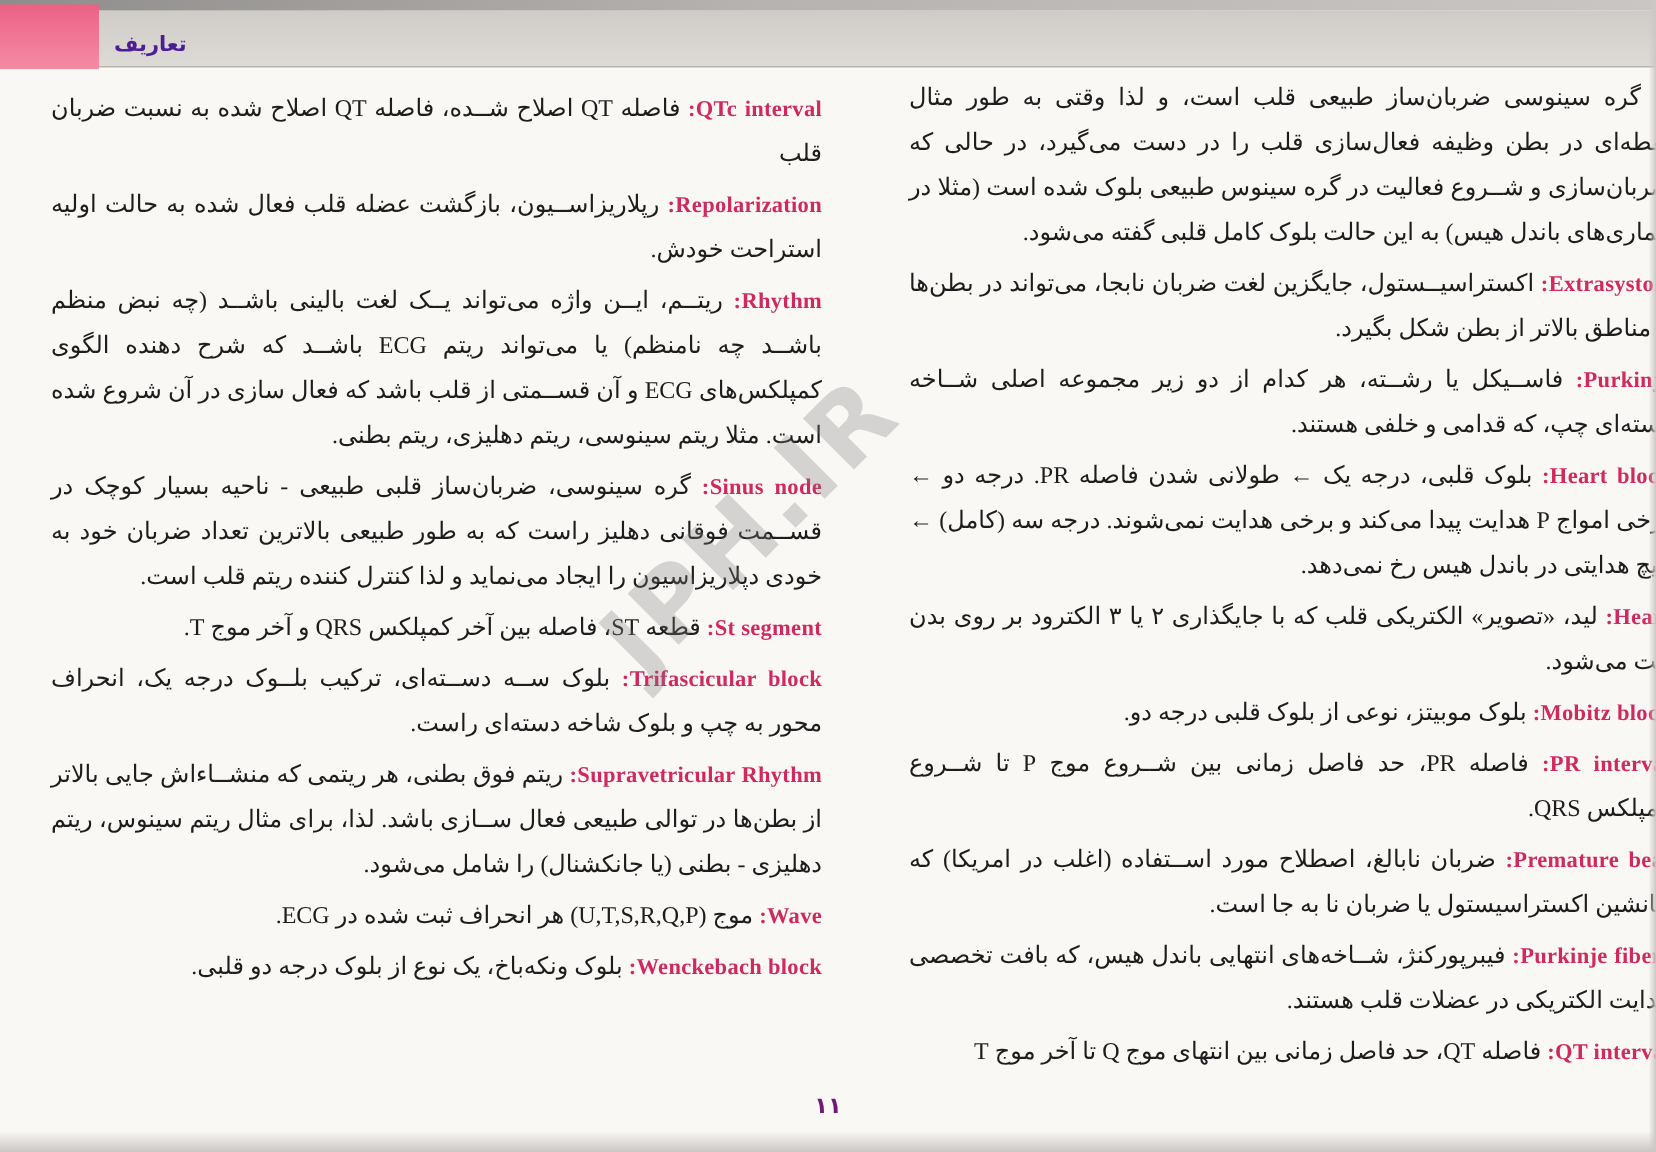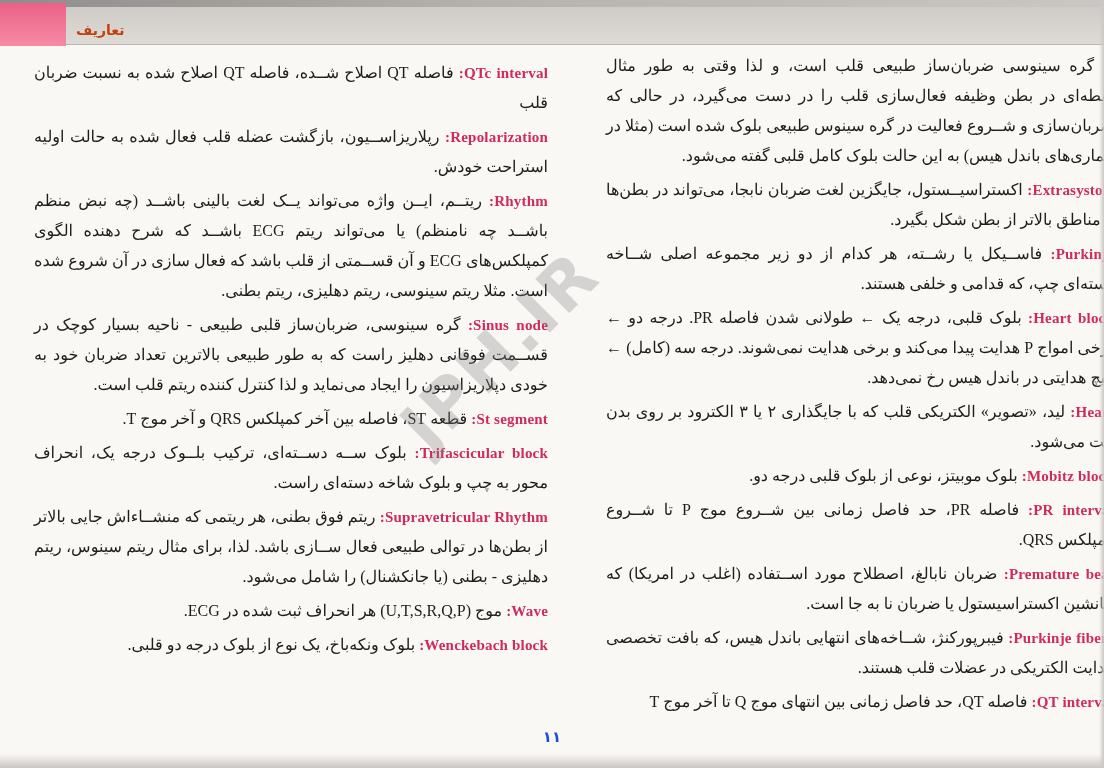--- a/index.html
+++ b/index.html
@@ -16,40 +16,40 @@
     position:absolute;top:7px;left:0;right:0;height:37px;z-index:2;
     background:linear-gradient(180deg,#cfcbc7,#dedad6);
     box-shadow:0 1px 0 #b8b4b0;
   }
   .tab{
     position:absolute;top:3px;left:0;width:66px;height:43px;z-index:4;
     background:linear-gradient(180deg,#ec6186,#f58ba4);
   }
   .tab-label{
     position:absolute;top:22px;left:76px;z-index:4;
-    font-size:14px;font-weight:bold;color:#c2410c;direction:rtl;
+    font-size:14px;font-weight:bold;color:#4c1d95;direction:rtl;
   }
   .column{
     position:absolute;z-index:1;direction:rtl;text-align:justify;
     color:#1d1d1d;font-size:16px;line-height:30px;font-family:Liberation Serif, serif;
   }
   #col-right{top:51px;left:566px;width:508px;margin-left:40px;}
   #col-left{top:58px;left:34px;width:514px;}
   p.entry{margin:0 0 4px 0;}
   p.lead{text-indent:20px;}
   .term{color:#cf2960;font-weight:bold;font-size:15px;letter-spacing:.2px;}
   .watermark{
     position:absolute;left:300px;top:312px;width:400px;z-index:5;
     text-align:center;transform:rotate(-45deg);
     font-size:66px;font-weight:bold;letter-spacing:3px;
     color:rgba(125,125,125,.30);pointer-events:none;
   }
   .page-number{
     position:absolute;left:0;right:0;bottom:22px;z-index:2;
-    text-align:center;font-size:15px;font-weight:bold;color:#1d4ed8;
+    text-align:center;font-size:15px;font-weight:bold;color:#701a75;
   }
   .bottom-edge{
     position:absolute;bottom:0;left:0;right:0;height:14px;z-index:3;
     background:linear-gradient(180deg,rgba(201,198,195,0),#c9c6c3);
   }
   .right-edge{
     position:absolute;top:0;bottom:0;right:0;width:5px;z-index:3;
     background:linear-gradient(270deg,#cbc8c5,rgba(203,200,197,0));
   }
 </style>

